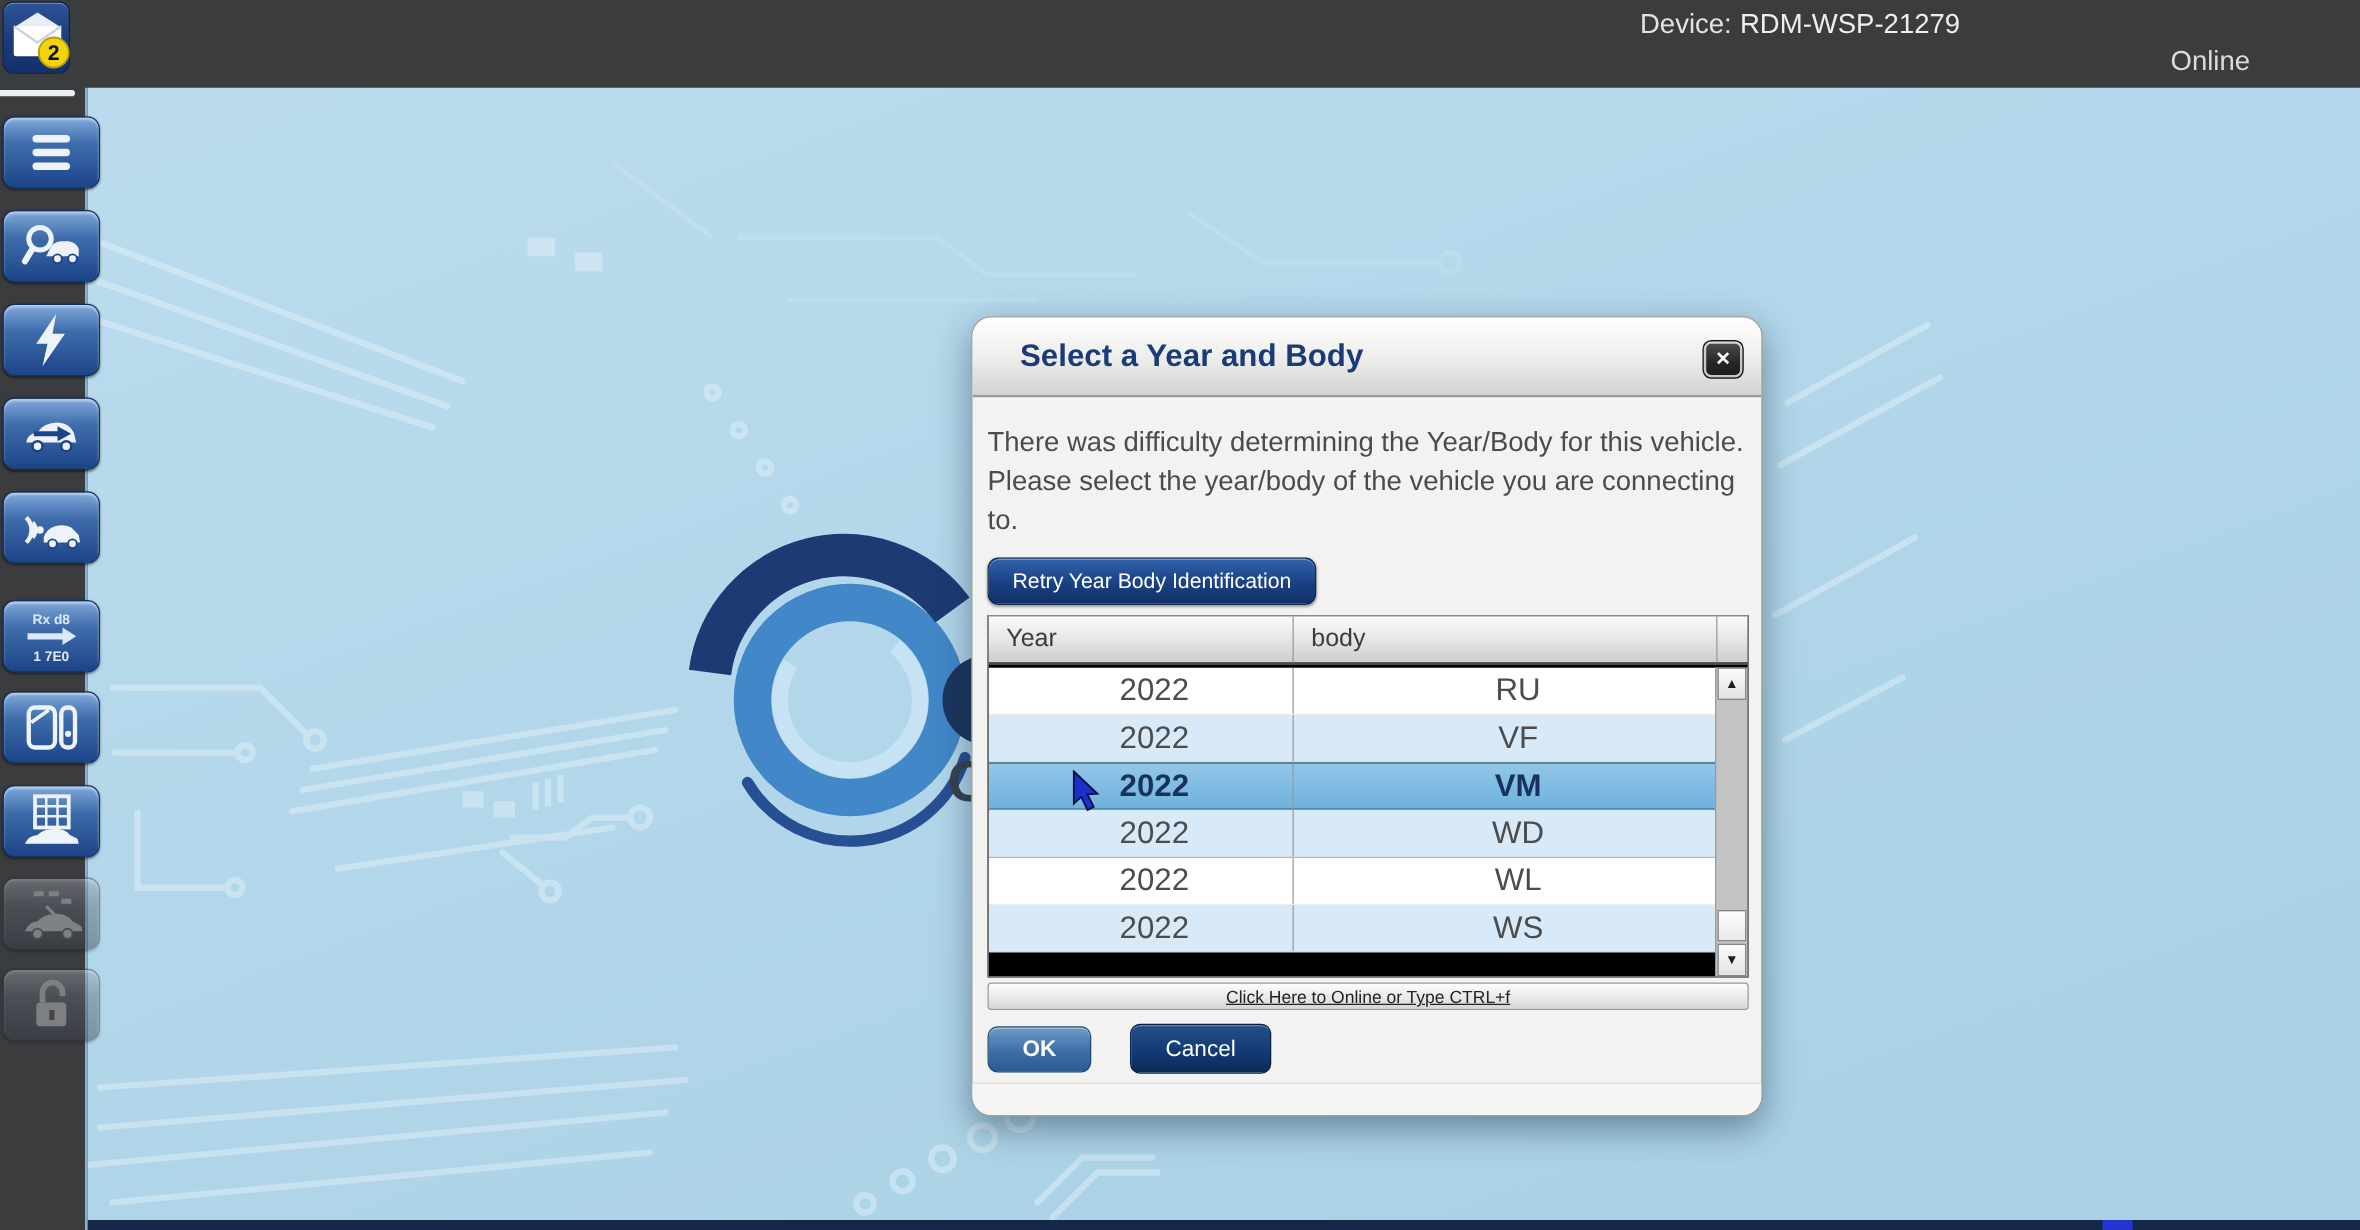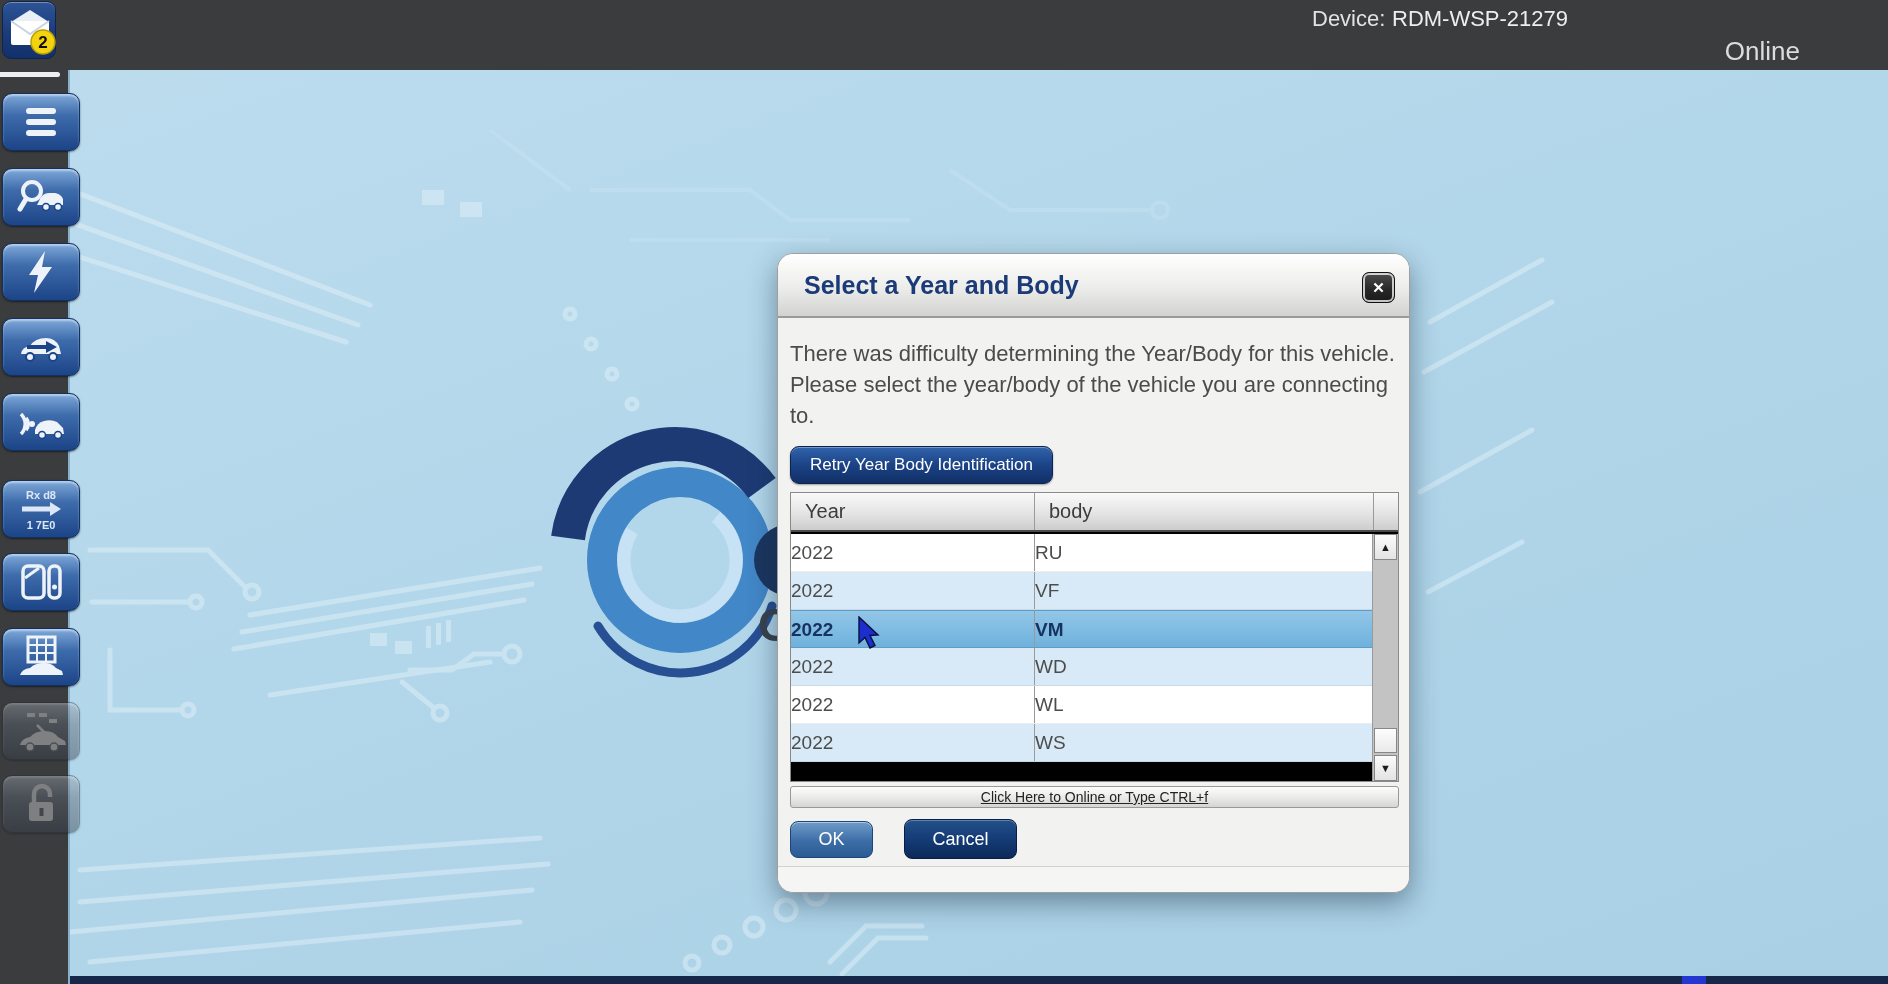--- a/index.html
+++ b/index.html
@@ -7,21 +7,21 @@
   .stage { position:relative; width:1888px; height:984px; background:#3a3c3e;
            font-family:"Liberation Sans", sans-serif; overflow:hidden; }
 
   
   .topbar { position:absolute; left:0; top:0; width:1888px; height:70px; background:#3a3c3e; z-index:5; }
   .mail-tile { position:absolute; left:2px; top:1px; width:54px; height:58px; border-radius:9px;
                background:linear-gradient(180deg,#2d5496 0%,#1b3c7b 55%,#12306a 100%);
                border:1px solid #0d2451; box-shadow:inset 0 1px 0 rgba(255,255,255,.35); }
   .device-label { position:absolute; left:1312px; top:6px; font-size:22px; color:#e2e2e2; }
   .device-value { position:absolute; left:1392px; top:6px; font-size:22px; color:#eeeeee; }
-  .online { position:absolute; right:88px; top:36px; font-size:26px; color:#dcdcdc; }
+  .online { position:absolute; right:88px; top:36px; font-size:22px; color:#dcdcdc; }
 
   
   .sidebar { position:absolute; left:0; top:70px; width:68px; height:914px; background:#3a3c3e; z-index:4; }
   .side-sep { position:absolute; left:0; top:2px; width:60px; height:5px; background:#eceff1; border-radius:0 3px 3px 0; }
   .tile { position:absolute; left:2px; width:78px; height:58px; border-radius:10px;
           background:linear-gradient(180deg,#7fa9da 0%,#3e6cab 38%,#1c4488 100%);
           border:1px solid #14305e; box-shadow:inset 0 2px 2px rgba(255,255,255,.45), 0 1px 2px rgba(0,0,0,.5);
           display:flex; align-items:center; justify-content:center; }
   .tile.disabled { filter:grayscale(.8); opacity:.45; }
   .tile svg { display:block; }
@@ -35,21 +35,21 @@
   .bottom-strip { position:absolute; left:0; bottom:0; width:1820px; height:8px; background:#16284a; z-index:3; }
   .bottom-strip .seg { position:absolute; left:1612px; top:0; width:24px; height:8px; background:#2336d2; }
 
   
   .dialog { position:absolute; left:777px; top:253px; width:633px; height:640px; z-index:10;
             background:#f2f2f0; border:1px solid #9fa09e; border-radius:16px;
             box-shadow:0 10px 28px rgba(20,40,60,.45); }
   .titlebar { position:relative; height:64px; border-radius:15px 15px 0 0;
               background:linear-gradient(180deg,#ffffff 0%,#ececea 55%,#d2d2d0 100%);
               border-bottom:2px solid #9a9a98; }
-  .title { font-size:25px; font-weight:bold; color:#1b3a78; line-height:62px; padding-left:26px; }
+  .title { font-size:25px; font-weight:bold; color:#1b3a78; line-height:62px; padding-left:38px; }
   .close-btn { position:absolute; right:14px; top:18px; width:33px; height:31px; border-radius:7px;
                background:linear-gradient(180deg,#4f4f4f 0%,#262626 60%,#1a1a1a 100%);
                border:1px solid #111; box-shadow:0 0 0 2px rgba(255,255,255,.75) inset;
                color:#fff; font-size:15px; font-weight:bold; text-align:center; line-height:29px; cursor:pointer; }
   .dialog-body { padding:20px 12px 0 12px; }
   .dialog-msg { margin:0; width:614px; font-size:22px; line-height:31px; color:#4b4b4b; }
   .retry-btn { margin-top:15px; display:inline-block; padding:0 19px; height:38px; line-height:36px;
                border-radius:9px; background:linear-gradient(180deg,#3163ab 0%,#1b4386 50%,#112f66 100%);
                border:1px solid #0c2450; color:#fff; font-size:17px;
                box-shadow:inset 0 1px 0 rgba(255,255,255,.35), 0 1px 2px rgba(0,0,0,.35); cursor:pointer; }
@@ -58,42 +58,42 @@
                border:1px solid #8a8a8a; background:#000000; }
   .thead { display:flex; height:39px; background:linear-gradient(180deg,#fafafa 0%,#e4e4e4 55%,#cdcdcd 100%);
            border-bottom:2px solid #4a4a4a; }
   .thcell { font-size:20px; color:#3c3c3c; line-height:37px; padding-left:14px; border-right:1px solid #9a9a9a; }
   .th-year { width:244px; } .th-body { width:339px; } .th-scroll { width:24px; border-right:none; }
   .tbody { position:absolute; left:0; top:41px; width:581px; bottom:0; overflow:hidden; }
   .trow { display:flex; height:38px; border-bottom:1px solid rgba(0,0,0,.07); background:#fff; }
   .trow:nth-child(even) { background:#d8eaf7; }
   .trow.selected { background:linear-gradient(180deg,#93c6e7 0%,#7cbae2 60%,#6fb1dc 100%);
                    border-top:1px solid #5e9dc7; border-bottom:1px solid #5e9dc7; }
-  .tcell { font-size:19px; color:#4c4c4c; line-height:37px; padding-left:0; }
+  .tcell { font-size:25px; color:#4c4c4c; line-height:37px; padding-left:22px;text-align:center; }
   .trow.selected .tcell { color:#17325e; font-weight:bold; }
   .c-year { width:244px; border-right:1px solid #9a9a9a; }
   .c-body { width:337px; }
 
   .vscroll { position:absolute; right:0; top:41px; bottom:0; width:26px; background:#c3c3c3;
              border-left:1px solid #9a9a9a; }
   .sbtn { position:absolute; left:1px; width:23px; height:26px; background:linear-gradient(180deg,#fbfbfb,#e3e3e3);
           border:1px solid #878787; font-size:11px; color:#1c1c1c; text-align:center; line-height:24px; cursor:pointer; }
   .sbtn.up { top:0; } .sbtn.down { bottom:0; }
   .sthumb { position:absolute; left:1px; bottom:28px; width:23px; height:25px;
             background:linear-gradient(180deg,#fdfdfd,#e9e9e9); border:1px solid #878787; cursor:pointer; }
 
   .filterbar { margin-top:4px; width:609px; height:22px; border:1px solid #999;
                background:linear-gradient(180deg,#fdfdfd 0%,#e9e9e7 55%,#d5d5d3 100%);
                border-radius:3px; text-align:center; cursor:pointer; }
   .filterbar span { font-size:14px; color:#232323; text-decoration:underline; line-height:20px; }
 
   .btnrow { margin-top:11px; display:flex; align-items:center; }
   .ok-btn { width:83px; height:37px; border-radius:8px; color:#fff; font-size:18px; text-align:center; line-height:35px;
             background:linear-gradient(180deg,#6e9cc9 0%,#3c6da6 55%,#2b5b93 100%);
-            border:1px solid #1d4577; box-shadow:inset 0 1px 0 rgba(255,255,255,.45); cursor:pointer; }
+            border:1px solid #1d4577; box-shadow:inset 0 1px 0 rgba(255,255,255,.45); cursor:pointer;font-weight:bold; }
   .cancel-btn { margin-left:31px; width:113px; height:40px; border-radius:8px; color:#fff; font-size:18px;
                 text-align:center; line-height:38px;
                 background:linear-gradient(180deg,#23508a 0%,#133a74 55%,#0c2a58 100%);
                 border:1px solid #081f44; box-shadow:inset 0 1px 0 rgba(255,255,255,.3); cursor:pointer; }
   .dfooter { position:absolute; left:0; bottom:0; width:100%; height:26px; background:#f5f5f3;
              border-top:1px solid #d2d2d0; border-radius:0 0 15px 15px; }
 
   .cursor { position:absolute; left:858px; top:616px; z-index:30; }
 </style>
 </head>

